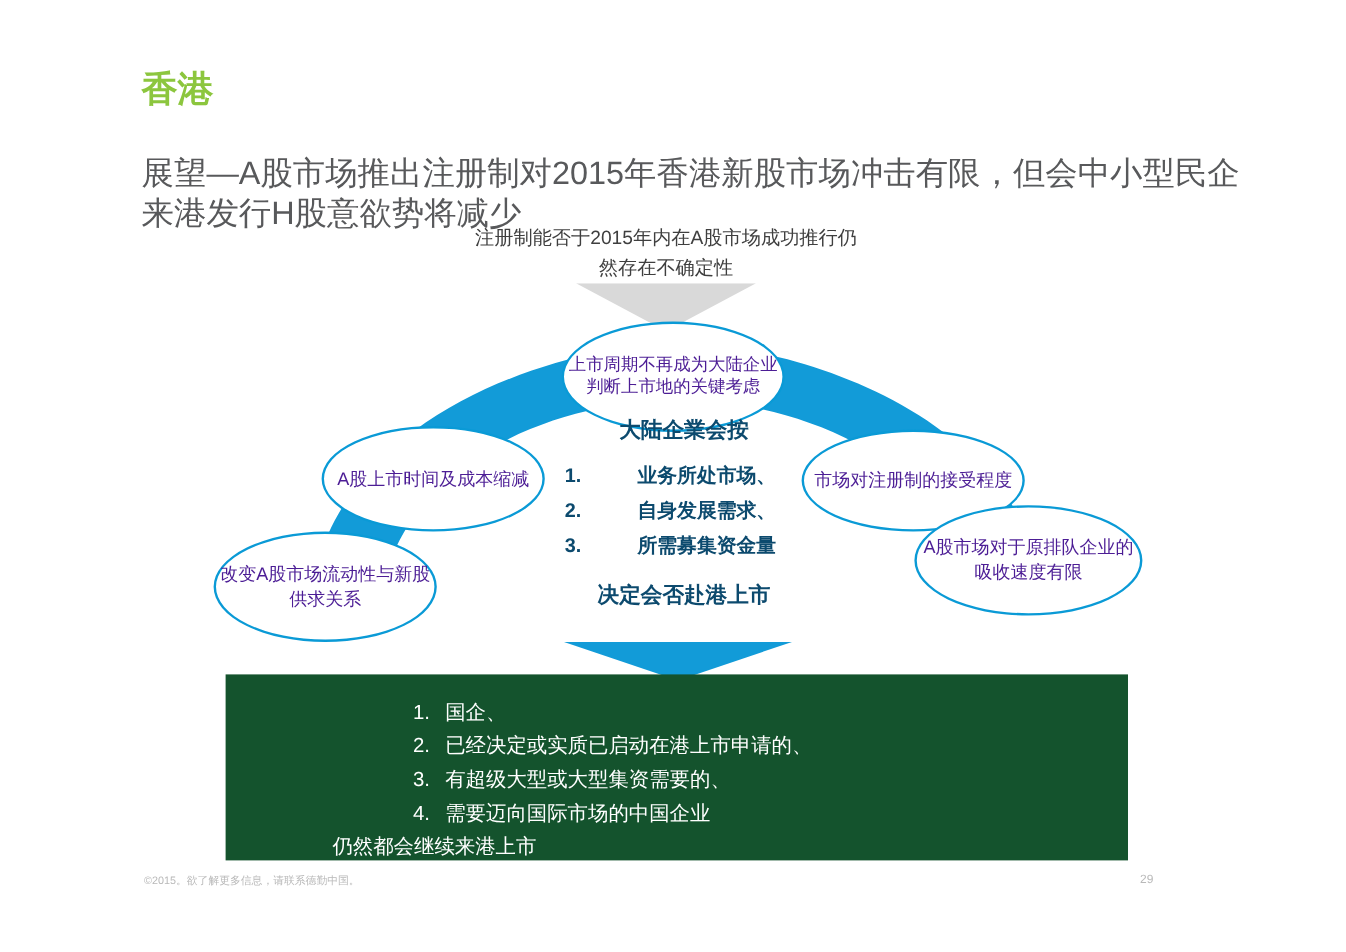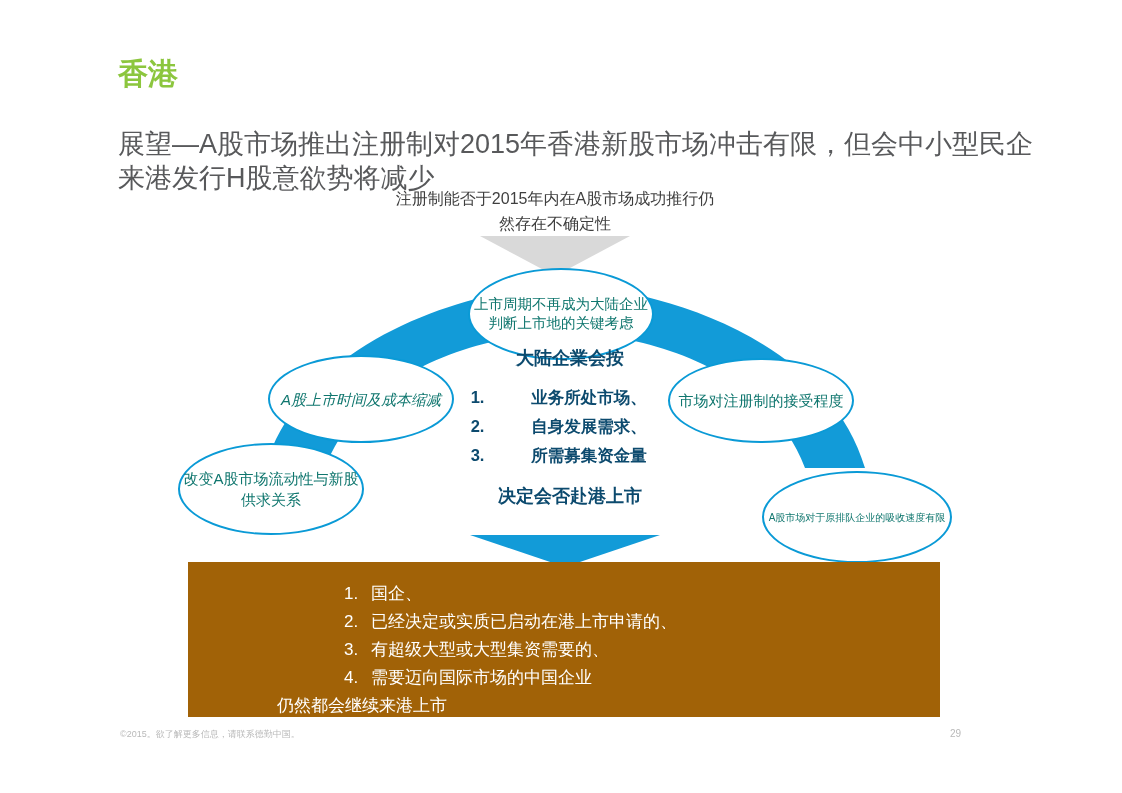--- a/index.html
+++ b/index.html
@@ -75,49 +75,49 @@
   
   .bubble {
     position: absolute;
     border: 2px solid #0a9ad6;
     border-radius: 50%;
     background: #ffffff;
     display: flex;
     align-items: center;
     justify-content: center;
     text-align: center;
-    color: #0f766e;
+    color: #4c1d95;
     box-sizing: border-box;
   }
   .bubble span { display: block; width: 100%; }
 
   #bubble-top {
     left: 468px; top: 268px;
     width: 186px; height: 92px;
     font-size: 14.5px; line-height: 19px;
   }
   #bubble-left-upper {
     left: 268px; top: 355px;
     width: 186px; height: 88px;
-    font-size: 15px; line-height: 21px; font-style: italic;
+    font-size: 15px; line-height: 21px;
   }
   #bubble-right-upper {
     left: 668px; top: 358px;
     width: 186px; height: 85px;
     font-size: 15px; line-height: 21px;
   }
   #bubble-left-lower {
     left: 178px; top: 443px;
     width: 186px; height: 92px;
     font-size: 15px; line-height: 21px;
   }
   #bubble-right-lower {
-    left: 762px; top: 471px;
+    left: 762px; top: 421px;
     width: 190px; height: 92px;
-    font-size: 10px; line-height: 21px;
+    font-size: 15px; line-height: 21px;
   }
 
   
   .center-block {
     position: absolute;
     left: 455px;
     top: 346px;
     width: 230px;
     color: #0c4a6e;
   }
@@ -151,21 +151,21 @@
     height: 32px;
   }
 
   
   .green-box {
     position: absolute;
     left: 188px;
     top: 562px;
     width: 752px;
     height: 155px;
-    background: #a16207;
+    background: #14532d;
   }
   .green-list {
     margin: 0;
     padding: 18px 0 0 175px;
     color: #ffffff;
     font-size: 17px;
     line-height: 28px;
     list-style: decimal;
   }
   .green-list li { padding-left: 8px; }

